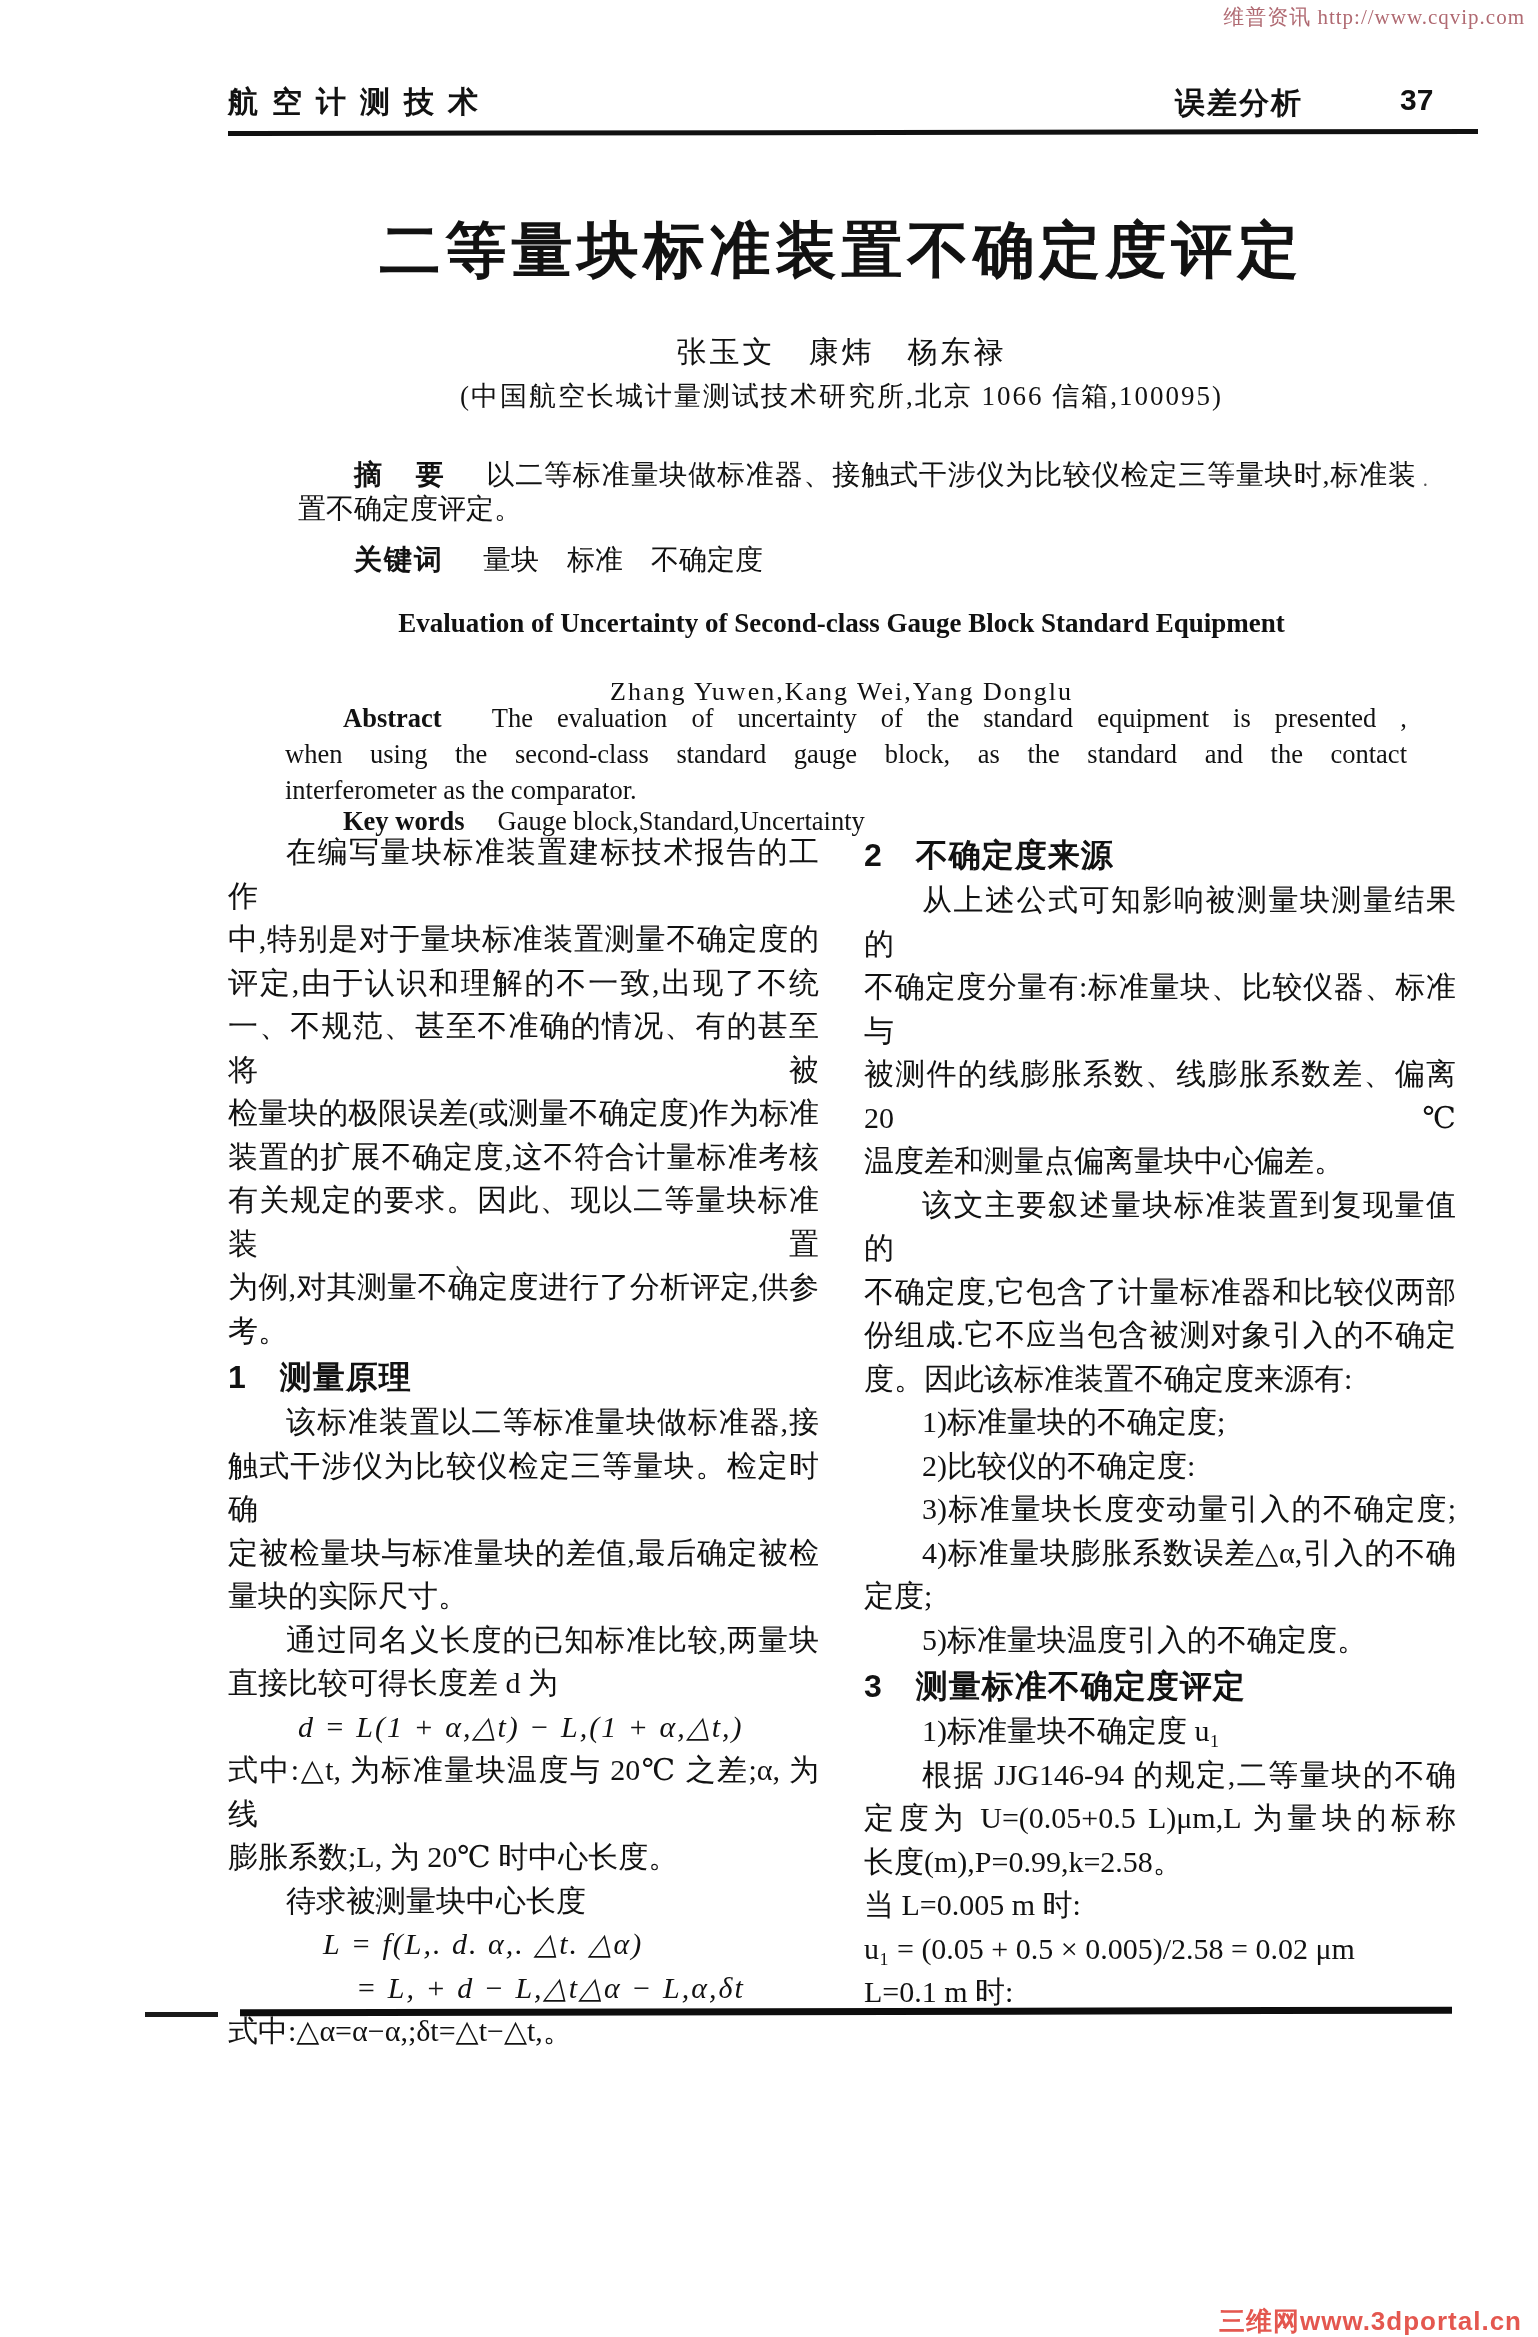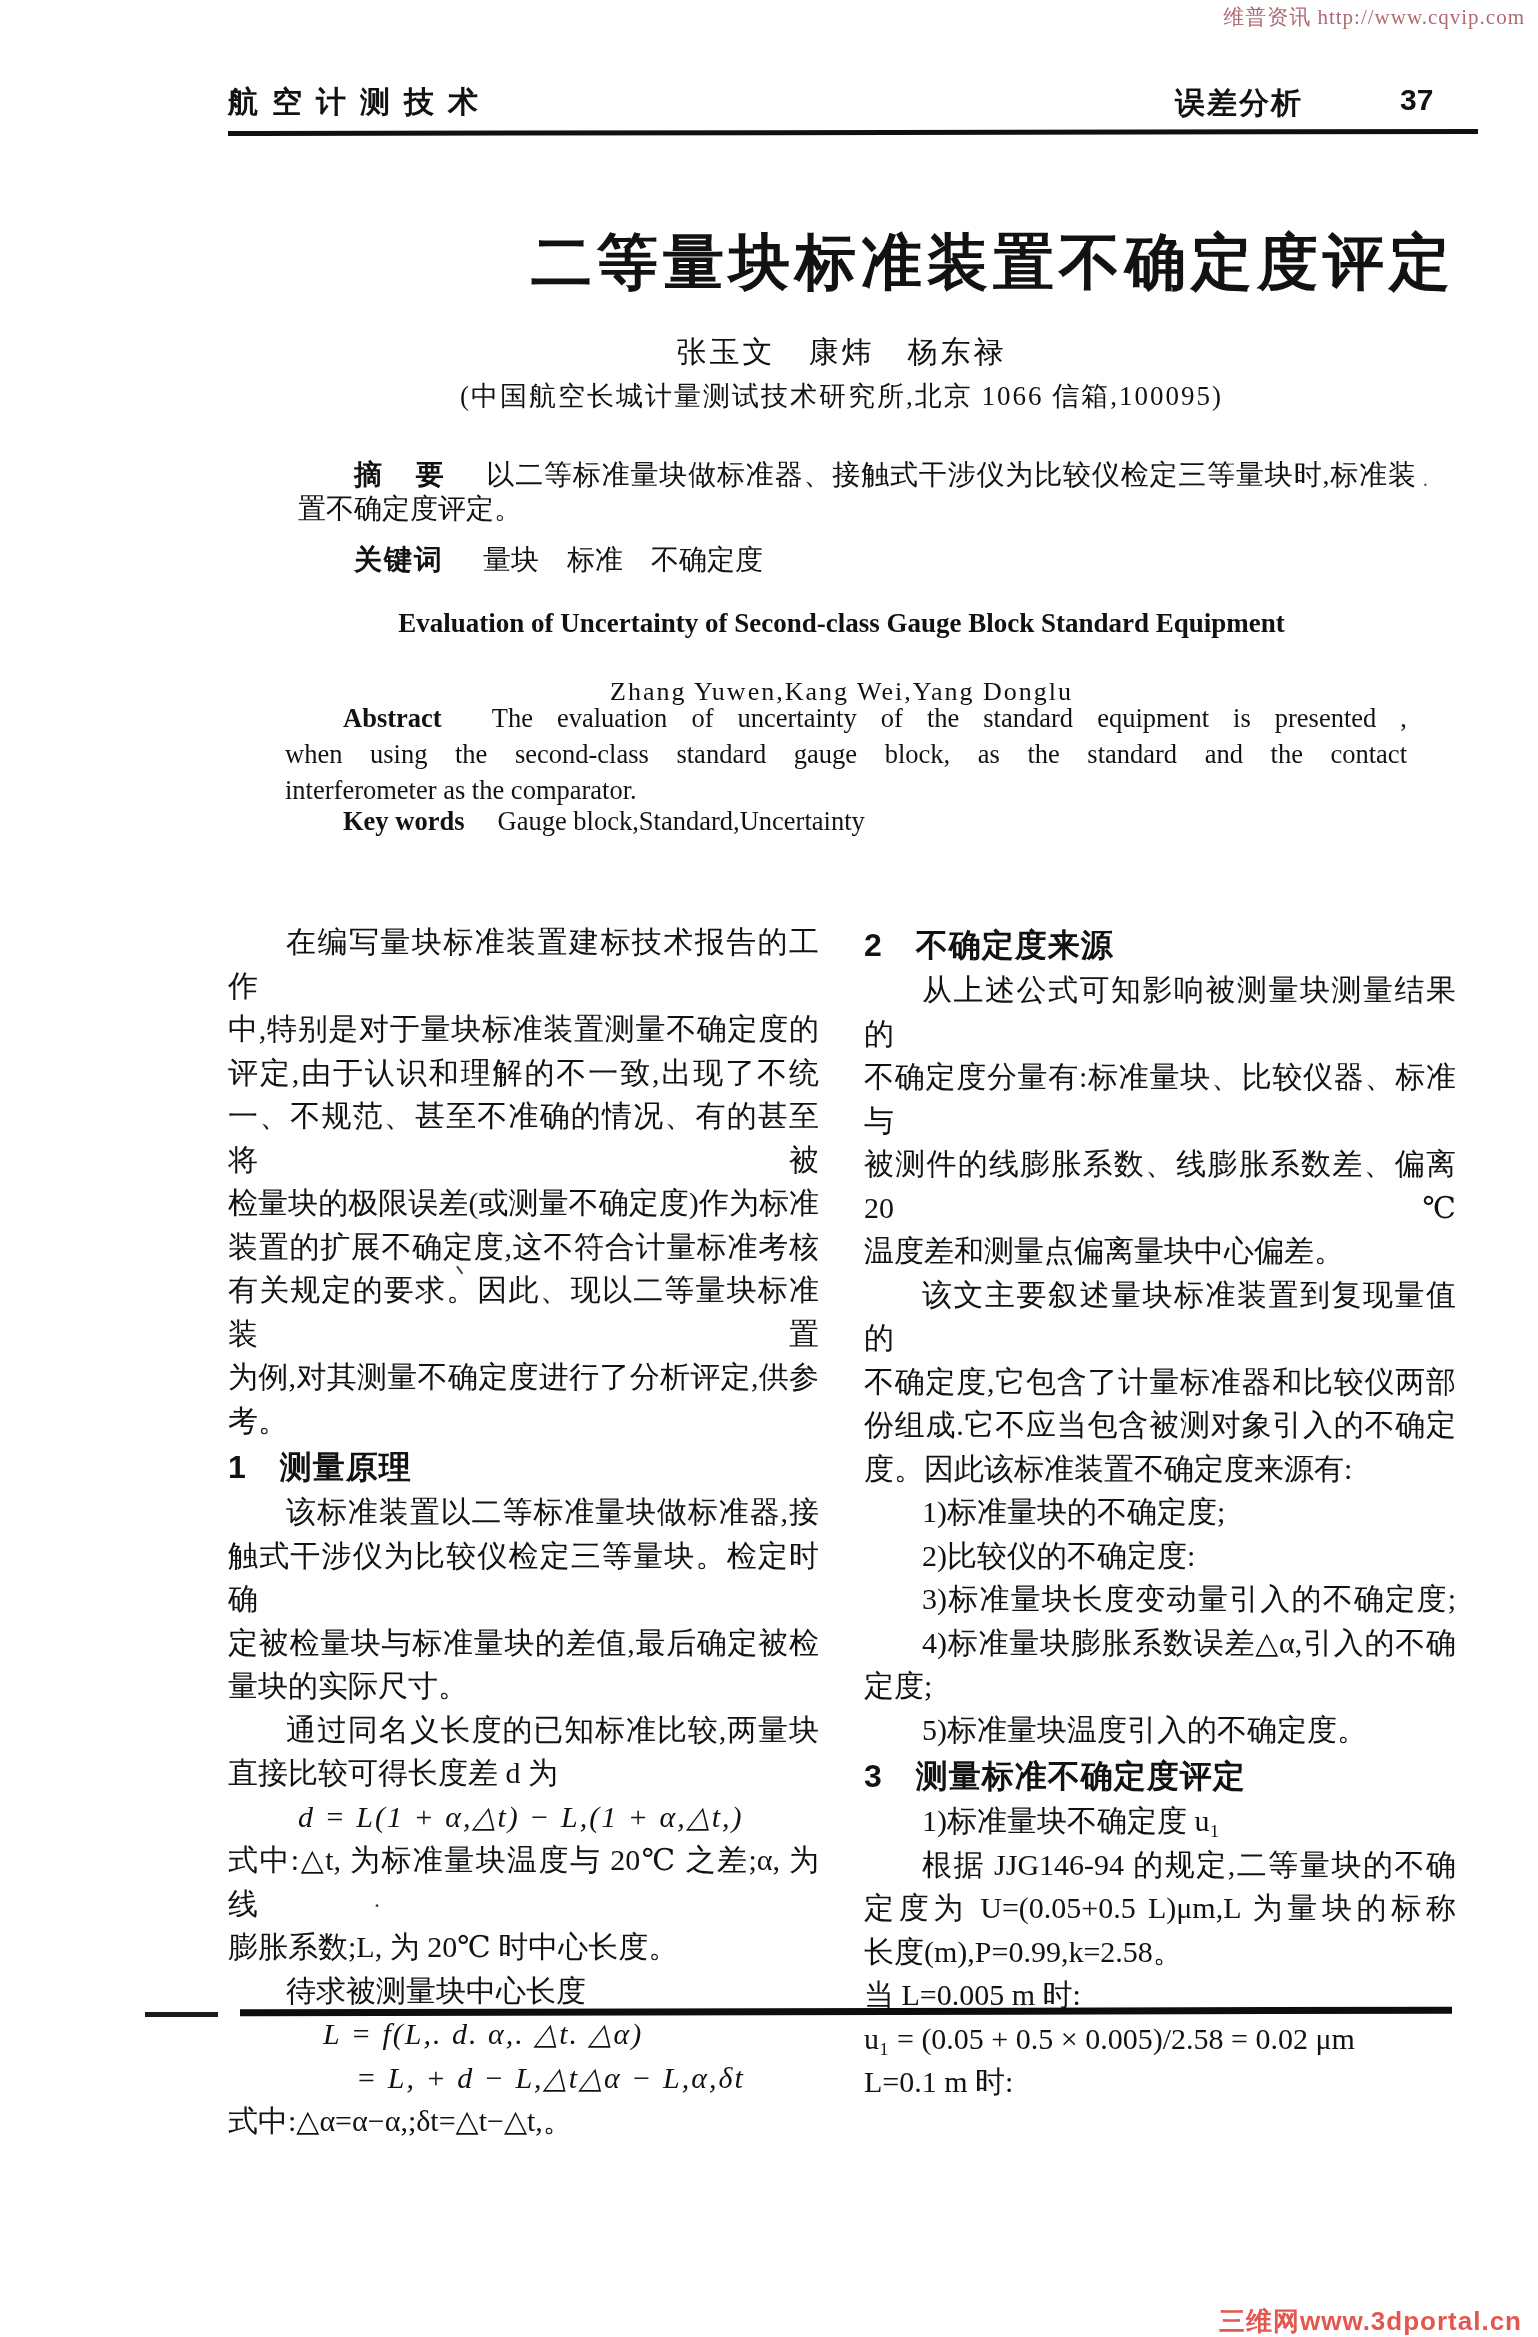--- a/index.html
+++ b/index.html
@@ -26,24 +26,23 @@
   .hd-page{
     position:absolute;left:1400px;top:83px;font-size:30px;font-weight:600;
     font-family:"Liberation Sans",sans-serif;
   }
   .hd-rule{
     position:absolute;left:228px;top:130px;width:1250px;height:5px;background:#111;
     transform:rotate(-0.1deg);
   }
   
   .title{
-    position:absolute;left:228px;top:210px;width:1227px;text-align:right;
+    position:absolute;left:228px;top:210px;width:1227px;text-align:center;
     font-size:61px;font-weight:900;letter-spacing:5px;
     font-family:"Liberation Sans",sans-serif;
-    margin-top:12px;
   }
   .authors{
     position:absolute;left:228px;top:332px;width:1227px;text-align:center;
     font-size:30px;letter-spacing:3px;
   }
   .affil{
     position:absolute;left:228px;top:378px;width:1227px;text-align:center;
     font-size:27px;letter-spacing:2px;
   }
   
@@ -60,21 +59,21 @@
     position:absolute;left:228px;top:650px;width:1227px;text-align:center;
     font-size:26px;letter-spacing:2px;margin-top:27px;
   }
   .en-abs{position:absolute;left:285px;top:700px;width:1122px;font-size:26.5px;line-height:36px;}
   .en-abs .lbl,.en-kw .lbl{font-weight:700;}
   .en-abs .l{text-align:justify;text-align-last:justify;}
   .en-abs .l1{text-indent:58px;}
   .en-abs .l3{text-align:left;text-align-last:left;}
   .en-kw{position:absolute;left:285px;top:806px;width:1122px;font-size:26.5px;text-indent:58px;}
   
-  .col{position:absolute;top:920px;font-size:30px;line-height:43.5px;}
+  .col{position:absolute;top:830px;font-size:30px;line-height:43.5px;}
   #left-col{left:228px;width:591px;}
   #right-col{left:864px;width:592px;}
   .ln{min-height:43.5px;}
   .ln.j{text-align:justify;text-align-last:justify;}
   .ln.ind{text-indent:58px;}
   .ln.hd{
     font-family:"Liberation Sans",sans-serif;font-weight:800;font-size:32px;
     margin-top:4px;height:44px;letter-spacing:1px;
   }
   .ln.fm{font-style:italic;font-family:"Liberation Serif",serif;letter-spacing:2px;}

